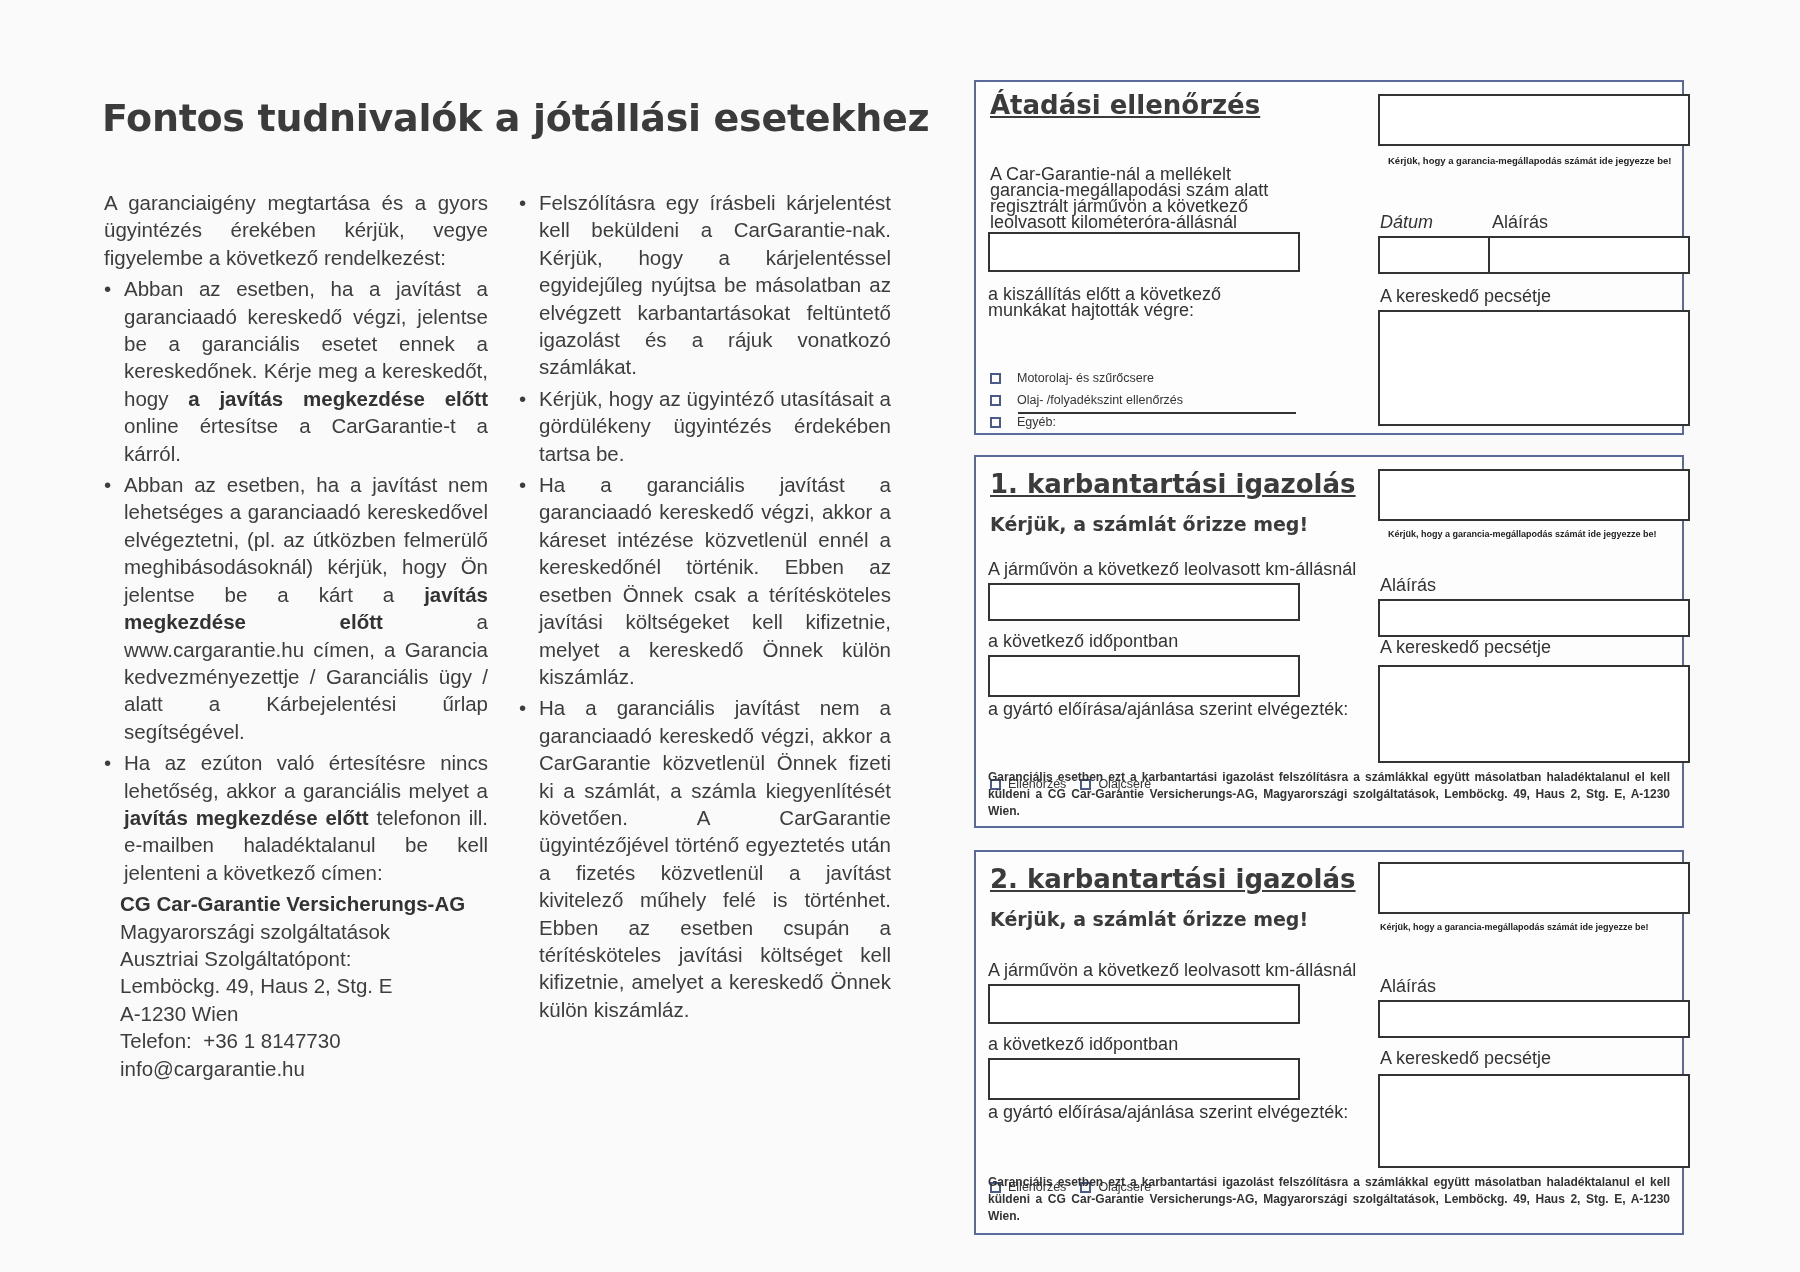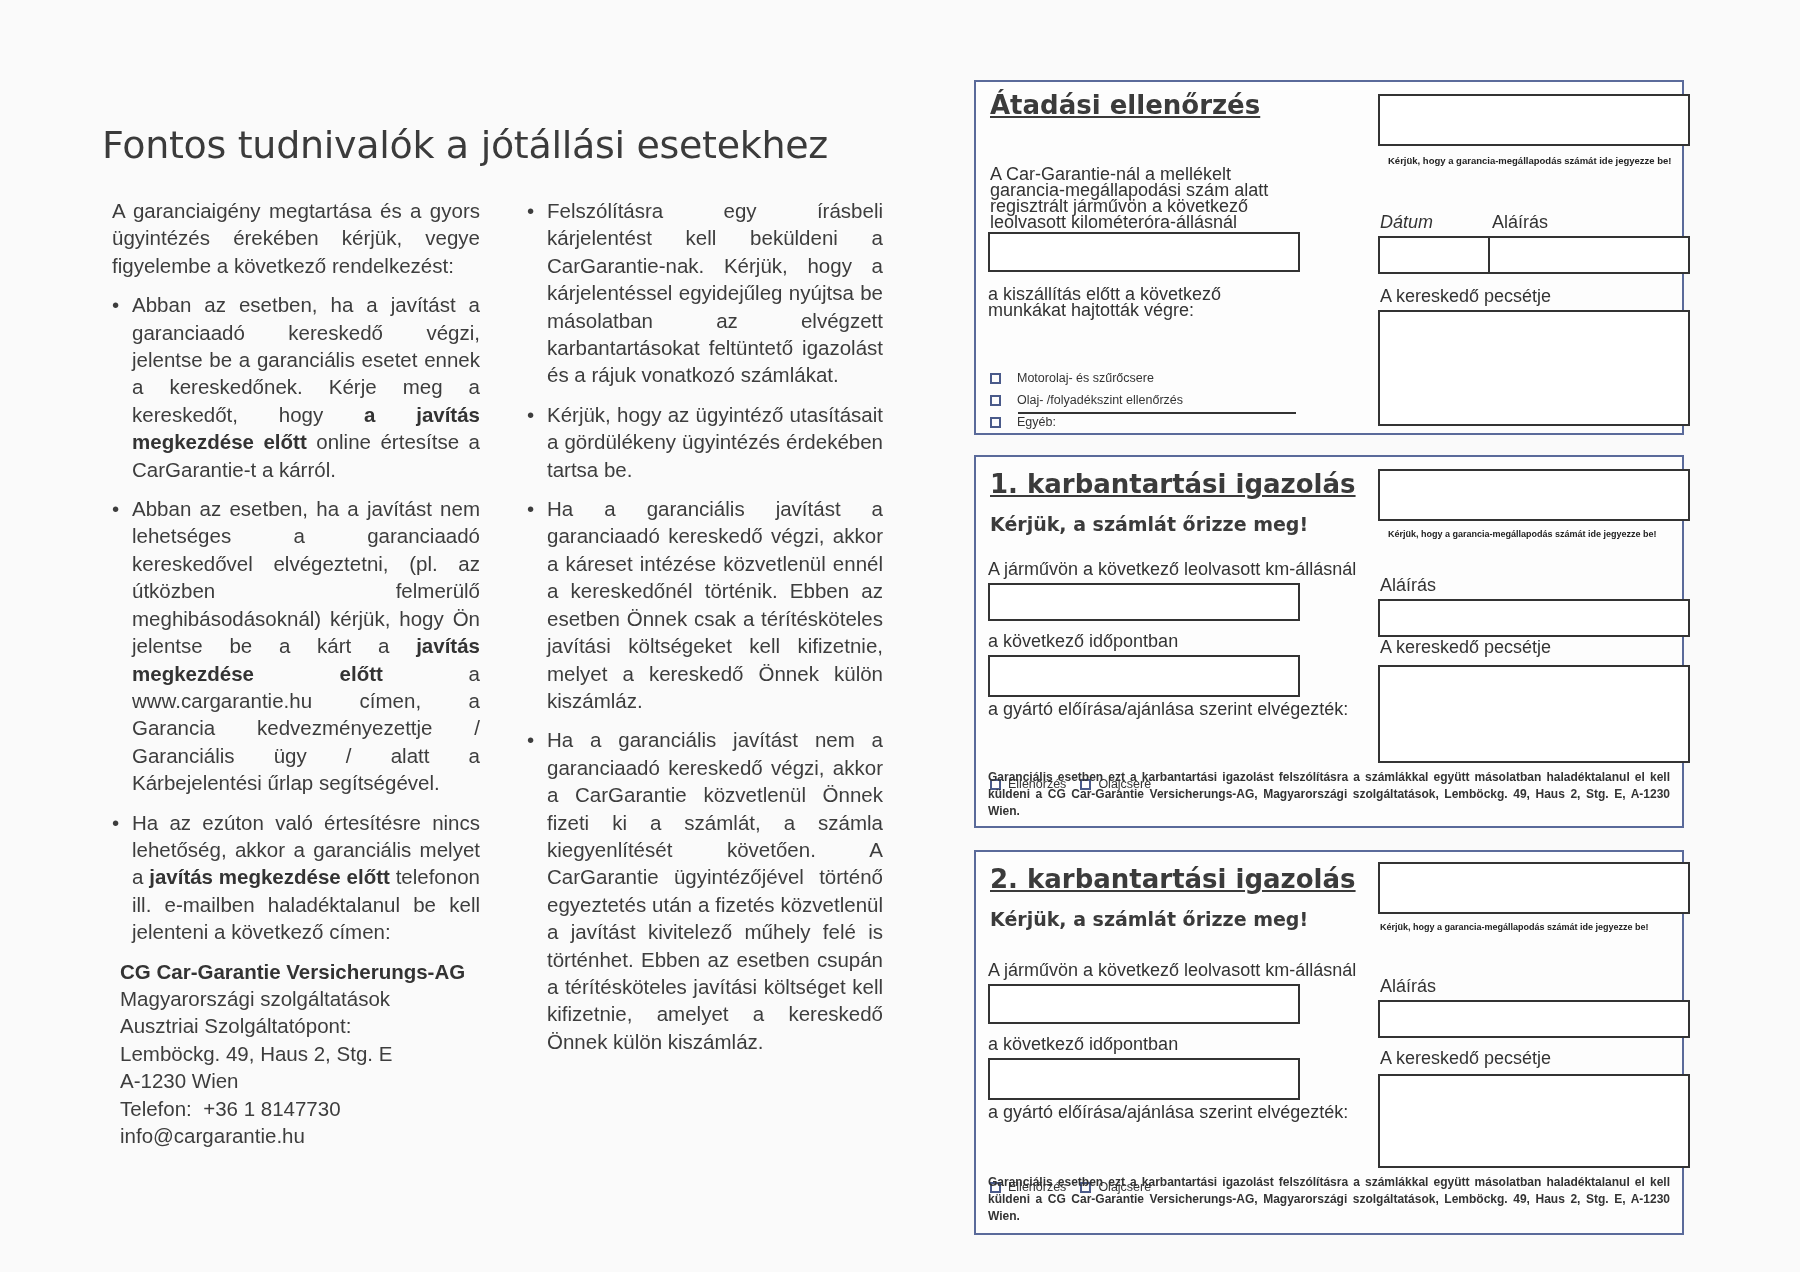--- a/index.html
+++ b/index.html
@@ -3,26 +3,25 @@
 <meta charset="utf-8">
 <style>
   html, body { margin:0; padding:0; }
   body {
     width:1800px; height:1272px; position:relative; overflow:hidden;
     background:#fafafa; color:#3a3a3a;
     font-family:"Liberation Sans", sans-serif;
   }
   .title {
     position:absolute; left:102px; top:96px;
-    font-size:38px; font-weight:normal; color:#3b3b3b; letter-spacing:-0.3px;
+    font-size:38px; font-weight:bold; color:#3b3b3b; letter-spacing:-0.3px;
     font-family:"DejaVu Sans", sans-serif;
-    margin-top:27px;
   }
   .col { position:absolute; font-size:20.5px; line-height:27.4px; color:#3d3d3d; text-align:justify; }
-  .col p { margin:12px; }
+  .col p { margin:4px; }
   .col1 { left:100px; top:185px; width:392px; }
   .col2 { left:515px; top:185px; width:380px; }
   .bul { position:relative; padding-left:20px; margin-bottom:27px; }
   .bul::before { content:"•"; position:absolute; left:0; top:0; }
   .intro { margin-bottom:27px; text-indent:0; }
   b { font-weight:bold; color:#333; }
   .addr { padding-left:20px; text-align:left; }
   .addr div { white-space:nowrap; }
 
   .panel {

